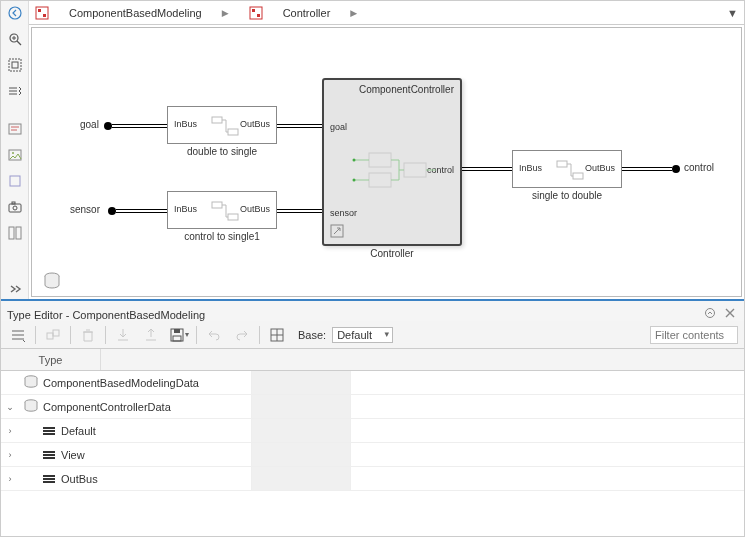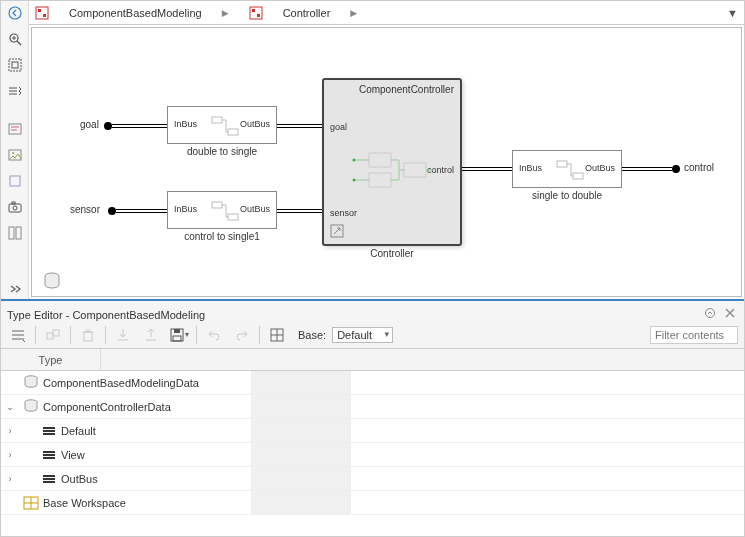--- a/index.html
+++ b/index.html
@@ -389,30 +389,14 @@
               <line x1="2" y1="4" x2="14" y2="4" stroke="#333" stroke-width="2"></line>
               <line x1="2" y1="7" x2="14" y2="7" stroke="#333" stroke-width="2"></line>
               <line x1="2" y1="10" x2="14" y2="10" stroke="#333" stroke-width="2"></line>
             </svg>
           </span>
           <span>OutBus</span>
         </div>
         <div class="cell-type"></div>
         <div class="cell-desc"></div>
       </div>
-      <div class="row">
-        <div class="cell-name">
-          <span class="exp"></span>
-          <span class="indent" style="width: 0px;"></span>
-          <span class="icon-ws">
-            <svg width="16" height="14" viewBox="0 0 16 14">
-              <rect x="1" y="1" width="14" height="12" fill="none" stroke="#c90"></rect>
-              <line x1="1" y1="7" x2="15" y2="7" stroke="#c90"></line>
-              <line x1="8" y1="1" x2="8" y2="13" stroke="#c90"></line>
-            </svg>
-          </span>
-          <span>Base Workspace</span>
-        </div>
-        <div class="cell-type"></div>
-        <div class="cell-desc"></div>
-      </div>
     </div>
 </div>
 
 </body></html>

